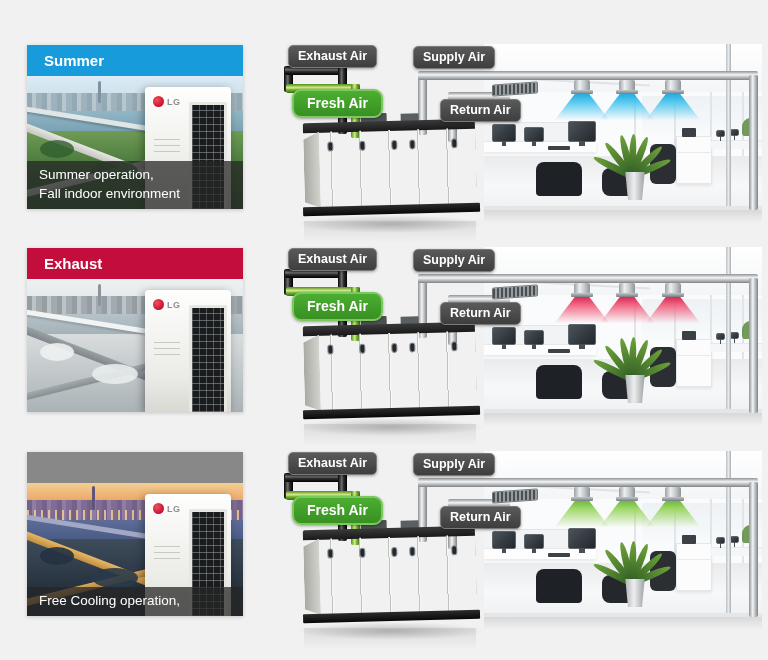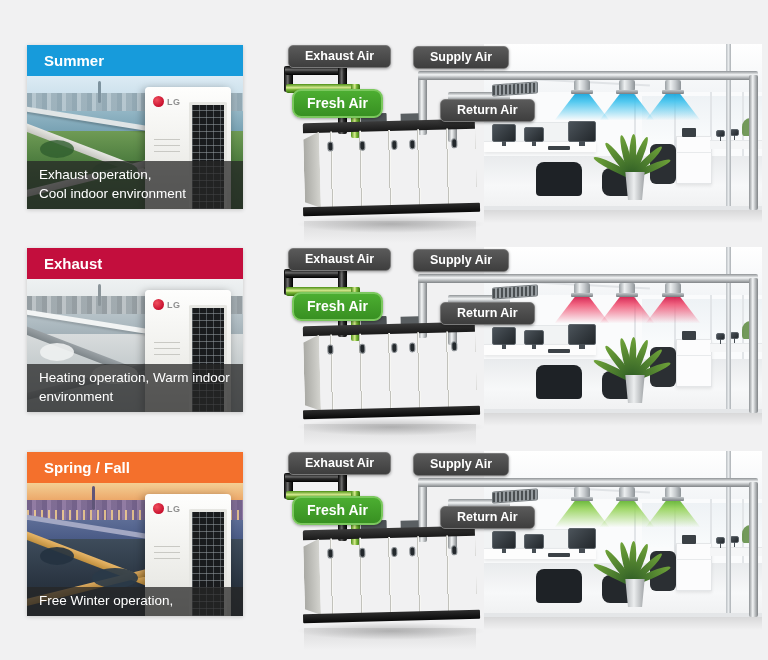--- a/index.html
+++ b/index.html
@@ -86,21 +86,21 @@
   .pb-h{background:linear-gradient(180deg,#050505,#707070 42%,#2d2d2d 62%,#000)}
   .pb-v{background:linear-gradient(90deg,#050505,#707070 42%,#2d2d2d 62%,#000)}
   .pf-h{background:linear-gradient(180deg,#4c8f14,#d9ec92 42%,#7ab636 62%,#336f0c)}
   .pf-v{background:linear-gradient(90deg,#4c8f14,#d9ec92 42%,#7ab636 62%,#336f0c)}
   .return-grille{position:absolute;left:492px;top:38px;width:46px;height:12px;z-index:2;
     background:repeating-linear-gradient(90deg,#4a4f52 0 2px,#969ca0 2px 4px);
     border:1px solid #70767a;border-radius:2px;transform:skewY(-4deg)}
 
   
   .tag{position:absolute;z-index:7;white-space:nowrap;color:#fff;font-size:12.5px;font-weight:bold;
-    padding:3px 16px 4px;border-radius:5px;border:1px solid #7a7a7a;
+    padding:3px 9px 4px;border-radius:5px;border:1px solid #7a7a7a;
     background:linear-gradient(180deg,#5a5a5a,#3e3e3e);box-shadow:0 1px 3px rgba(0,0,0,.35)}
   .tag-exhaust{left:288px;top:0}
   .tag-supply{left:413px;top:1px}
   .tag-return{left:440px;top:54px}
   .tag-fresh{left:292px;top:44px;font-size:14px;padding:4px 13px 5px;border-radius:9px;
     border:2px solid #7bc85e;background:linear-gradient(180deg,#4cae31,#389022)}
 
   
   .ahu{position:absolute;left:304px;top:74px;width:172px;height:100px;z-index:4;transform:rotate(-1.5deg)}
   .ahu-vent1{position:absolute;left:58px;top:-6px;width:26px;height:9px;background:#4c5154;border-radius:1px}
@@ -196,22 +196,22 @@
       <div class="unit">
         <div class="unit-body"></div>
         <div class="unit-logo">
           <span class="logo-mark"></span>
           <span class="logo-text">LG</span>
         </div>
         <div class="unit-lines"></div>
         <div class="unit-grille"></div>
       </div>
       <div class="card-caption">
-        <span>Exhaust operation,</span><br>
-        <span>Cool indoor environment</span>
+        <span>Summer operation,</span><br>
+        <span>Fall indoor environment</span>
       </div>
     </div>
   </div>
 
   <div class="office-shadow"></div>
   <div class="office">
     <div class="o-ceiling"></div>
     <div class="o-ceilline"></div>
     <div class="o-wall"></div>
     <div class="o-window"></div>
@@ -321,24 +321,20 @@
       <div class="unit2"></div>
       <div class="unit">
         <div class="unit-body"></div>
         <div class="unit-logo">
           <span class="logo-mark"></span>
           <span class="logo-text">LG</span>
         </div>
         <div class="unit-lines"></div>
         <div class="unit-grille"></div>
       </div>
-      <div class="card-caption">
-        <span>Heating operation, Warm indoor</span><br>
-        <span>environment</span>
-      </div>
     </div>
   </div>
 
   <div class="office-shadow"></div>
   <div class="office">
     <div class="o-ceiling"></div>
     <div class="o-ceilline"></div>
     <div class="o-wall"></div>
     <div class="o-window"></div>
     <div class="o-mull o-m1"></div>
@@ -423,21 +419,20 @@
   </div>
 
   <div class="tag tag-exhaust">Exhaust Air</div>
   <div class="tag tag-fresh">Fresh Air</div>
   <div class="tag tag-supply">Supply Air</div>
   <div class="tag tag-return">Return Air</div>
 </section>
 
 <section class="row" id="row-2" style="--accent: #f4702c; --cone: #95d358; --cone-deep: #5fb32c;">
   <div class="card">
-    <div class="card-header">Spring / Fall</div>
     <div class="card-photo">
       <div class="scene sc-eve">
         <div class="sky"></div>
         <div class="skyline"></div>
         <div class="tower"></div>
         <div class="lights"></div>
         <div class="water"></div>
         <div class="land"></div>
         <div class="bridge"></div>
         <div class="road1"></div>
@@ -449,21 +444,21 @@
       <div class="unit">
         <div class="unit-body"></div>
         <div class="unit-logo">
           <span class="logo-mark"></span>
           <span class="logo-text">LG</span>
         </div>
         <div class="unit-lines"></div>
         <div class="unit-grille"></div>
       </div>
       <div class="card-caption">
-        <span>Free Winter operation,</span><br>
+        <span>Free Cooling operation,</span><br>
       </div>
     </div>
   </div>
 
   <div class="office-shadow"></div>
   <div class="office">
     <div class="o-ceiling"></div>
     <div class="o-ceilline"></div>
     <div class="o-wall"></div>
     <div class="o-window"></div>

